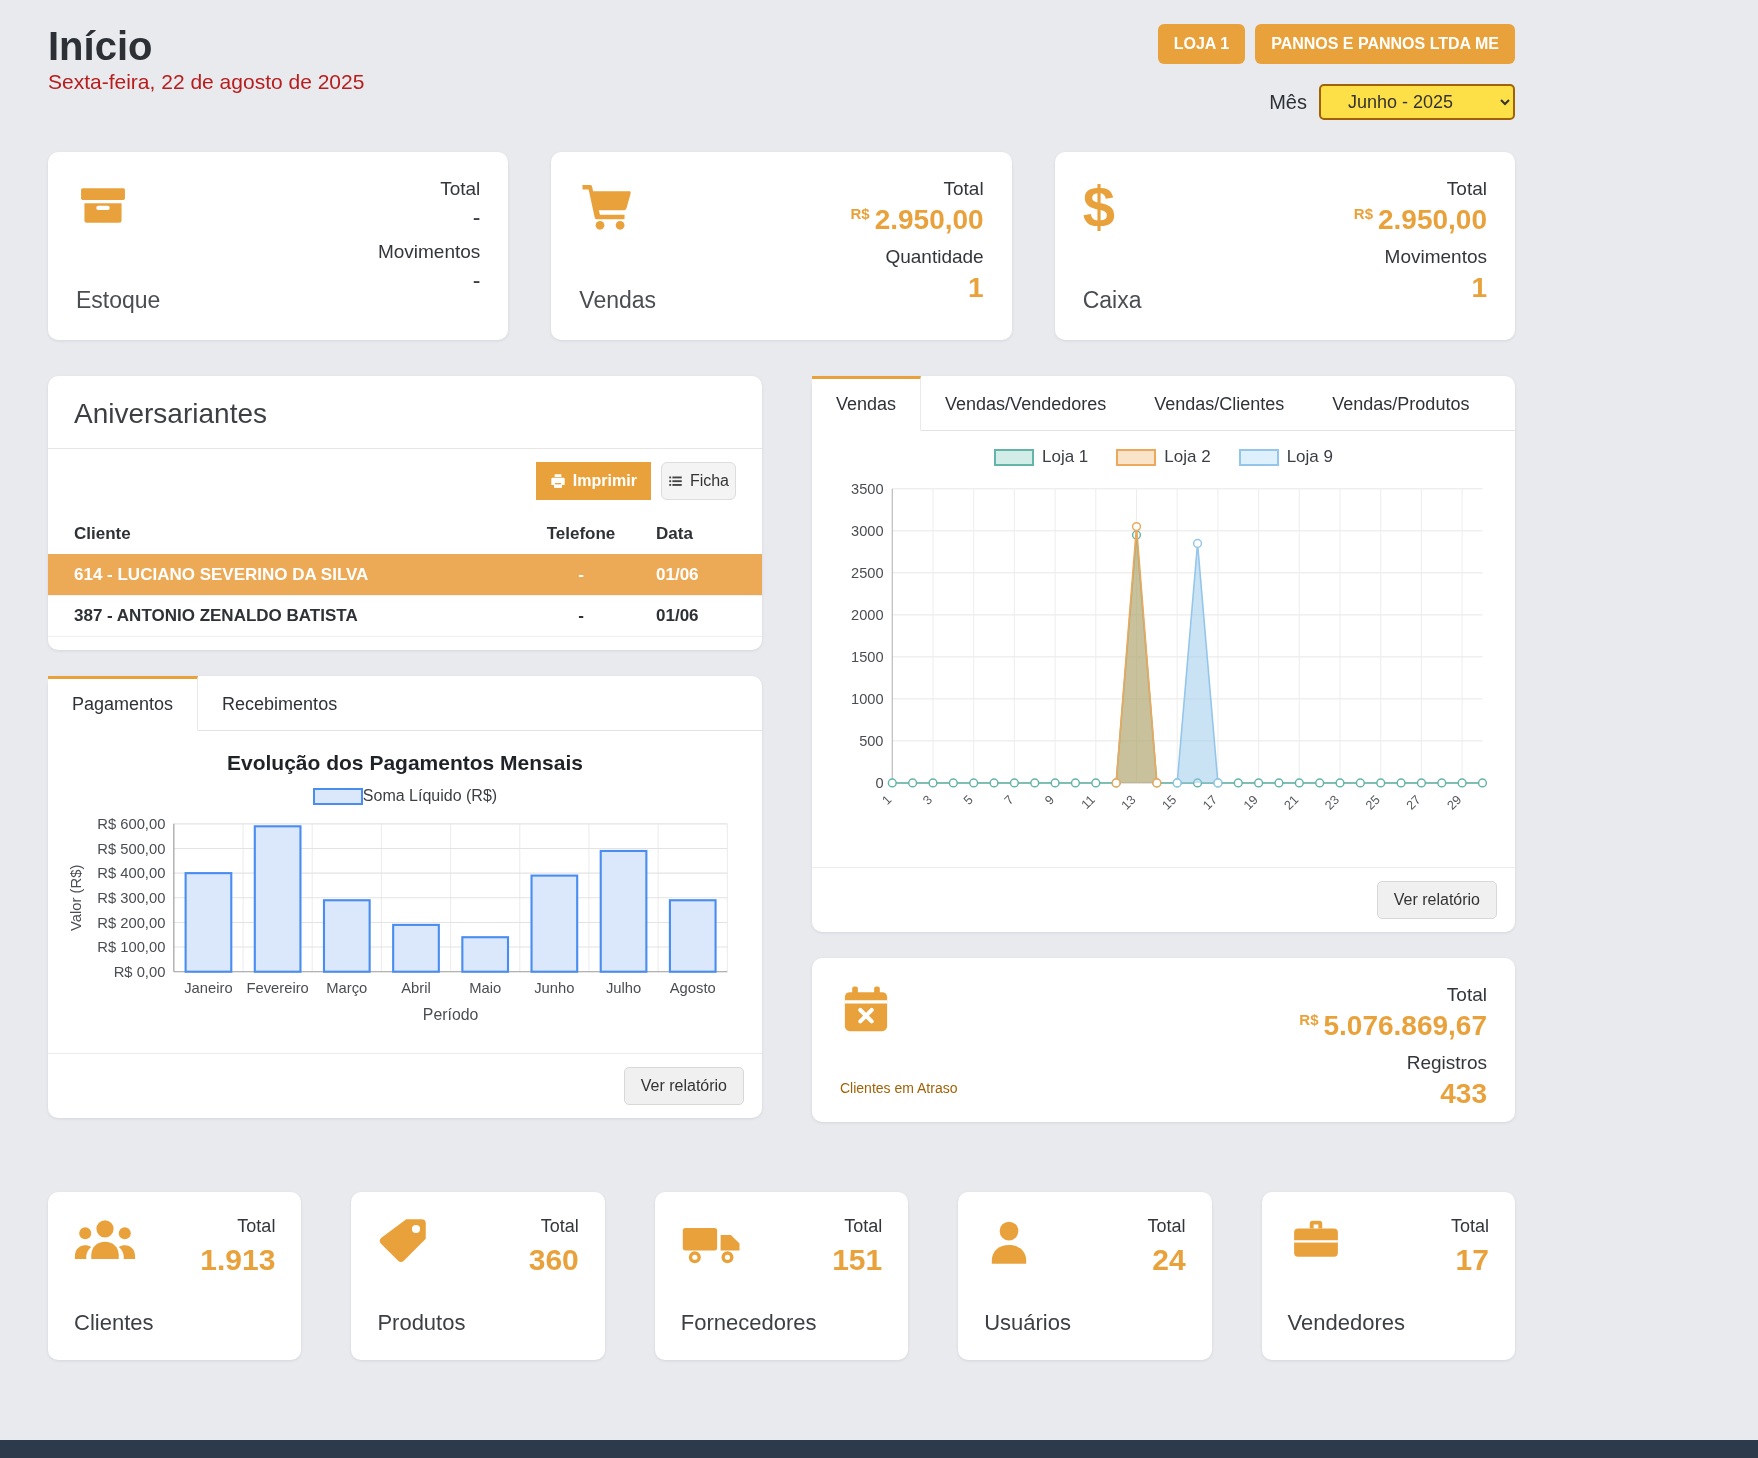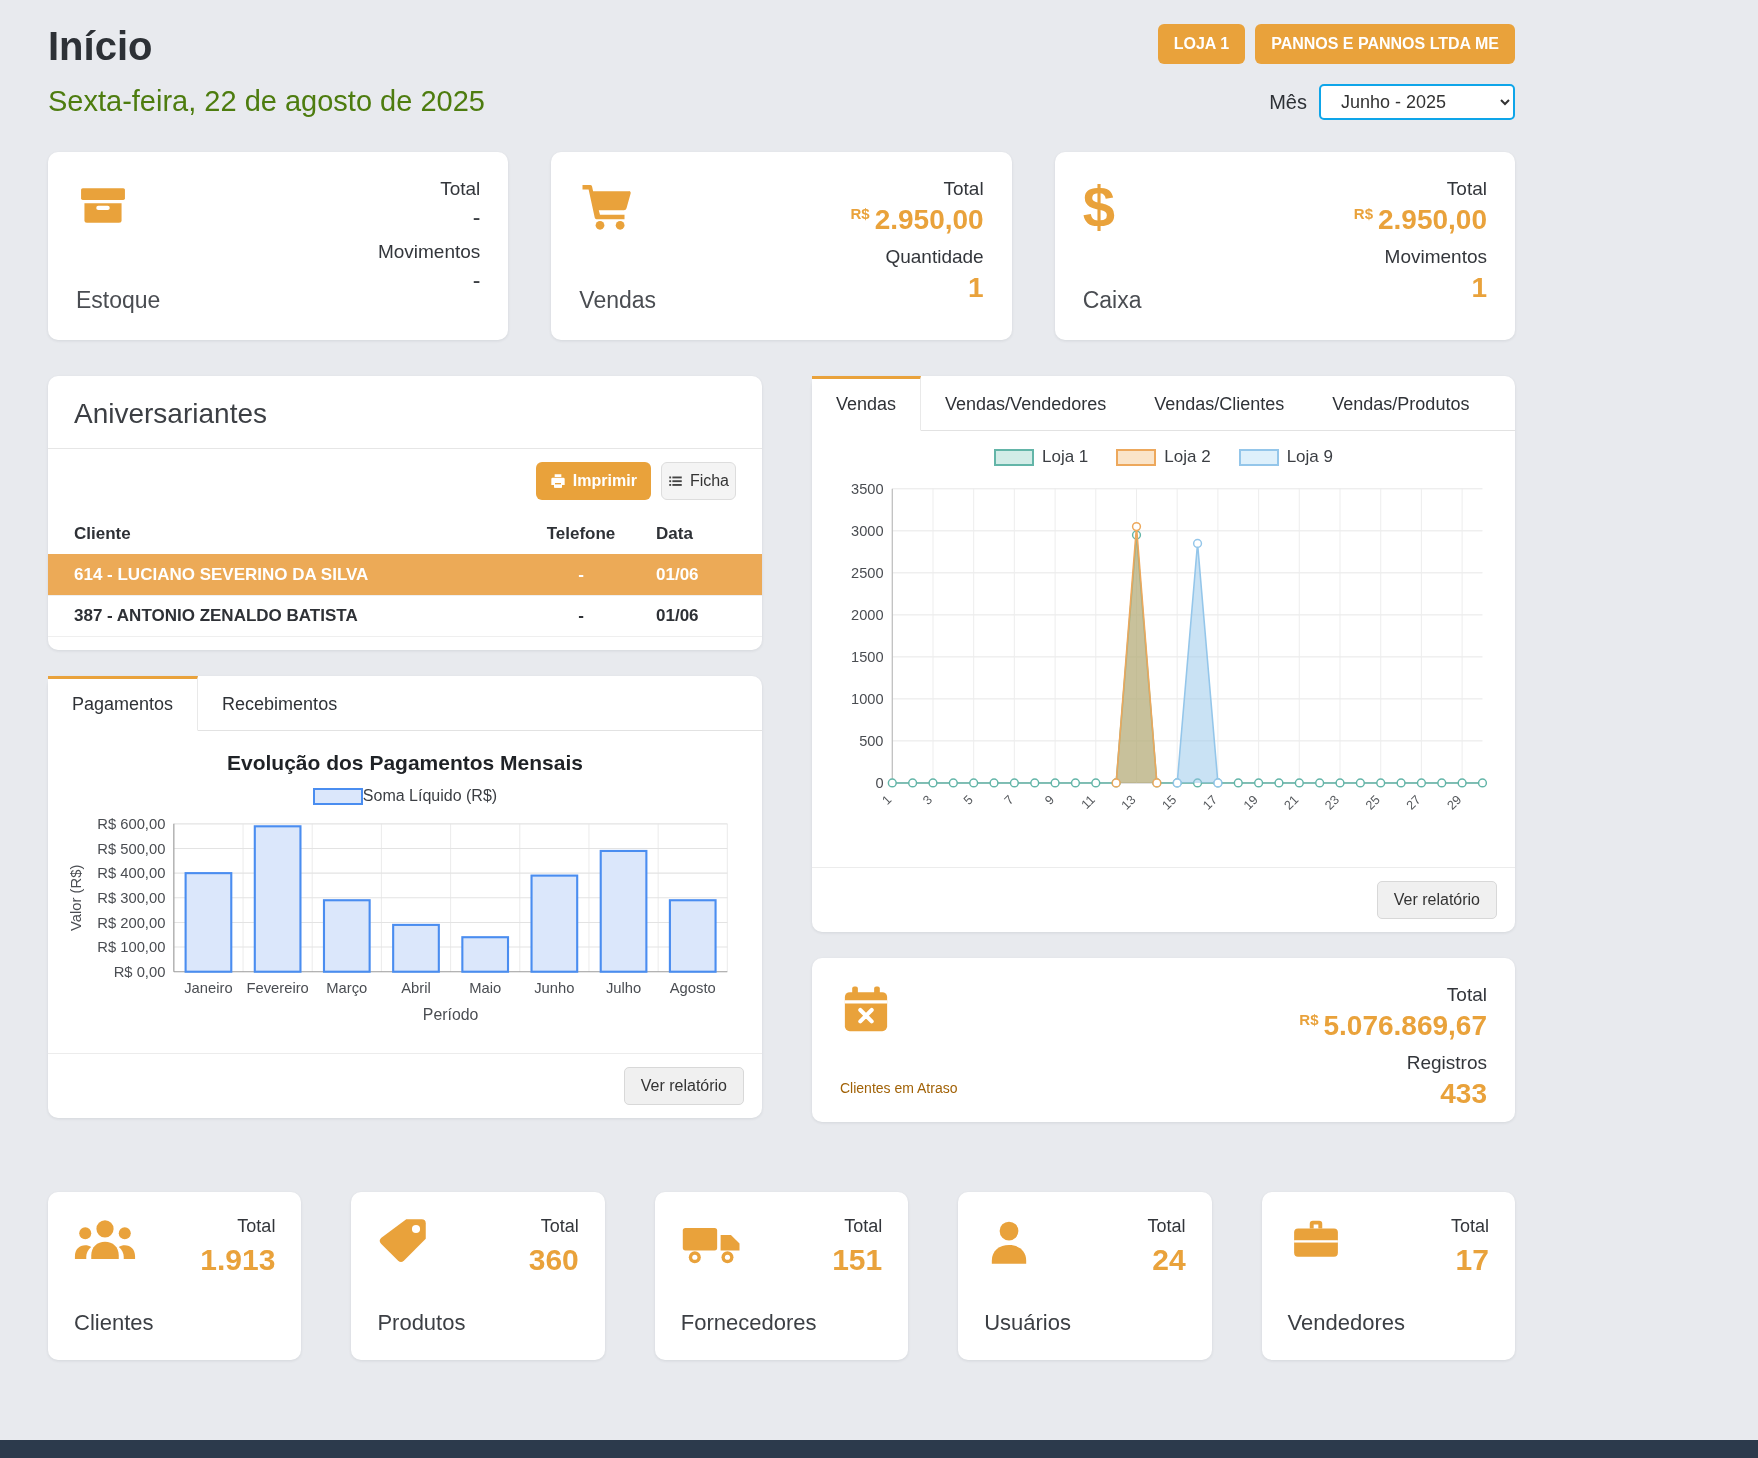--- a/index.html
+++ b/index.html
@@ -3,26 +3,26 @@
 <meta charset="utf-8">
 <style>
   *{box-sizing:border-box;margin:0;padding:0}
   html,body{width:1758px;height:1458px}
   body{position:relative;background:#e8eaee;font-family:"Liberation Sans",sans-serif;color:#33363b;overflow:hidden}
   .container{width:1467px;margin-left:48px;padding-top:24px}
 
   
   .header{display:flex;justify-content:space-between;align-items:flex-start}
   .page-title{font-size:40px;font-weight:700;color:#2d3136}
-  .page-date{font-size:29px;margin-top:16px;color:#4d7c0f}
+  .page-date{font-size:21px;margin-top:1px;color:#b91c1c}
   .header-right{display:flex;flex-direction:column;align-items:flex-end;gap:20px}
   .btn-row{display:flex;gap:10px}
   .btn-orange{background:#e9a23b;color:#fff;font-weight:700;font-size:16px;padding:11px 16px;border-radius:6px;border:none;cursor:pointer;font-family:inherit}
   .month-row{display:flex;align-items:center;gap:12px;font-size:20px;color:#2d3136}
-  .month-row select{font-size:18px;padding:5px 16px;border:2px solid #0ea5e9;border-radius:5px;background:#ffffff;color:#333;width:196px;font-family:inherit}
+  .month-row select{font-size:18px;padding:5px 23px;border:2px solid #a16207;border-radius:5px;background:#fde047;color:#333;width:196px;font-family:inherit}
 
   
   .card{background:#fff;border-radius:10px;box-shadow:0 1px 3px rgba(40,50,60,.10)}
 
   
   .stat-row{display:grid;grid-template-columns:repeat(3,1fr);gap:43px;margin-top:32px}
   .stat-card{padding:26px 28px;height:188px;display:flex;justify-content:space-between}
   .stat-left{display:flex;flex-direction:column;justify-content:space-between}
   .stat-label{font-size:23px;color:#4a4d52}
   .stat-right{text-align:right}
@@ -33,21 +33,21 @@
   .dollar-glyph{font-size:58px;font-weight:700;color:#e9a23b;line-height:1}
 
   
   .mid{display:grid;grid-template-columns:714px 703px;gap:50px;margin-top:36px;align-items:start}
 
   
   .bday{height:274px;overflow:hidden}
   .bday-title{font-size:28px;color:#3c3f44;padding:22px 26px 18px}
   .divider{height:1px;background:#e6e6e6}
   .bday-actions{display:flex;justify-content:flex-end;gap:10px;padding:13px 26px}
-  .btn-print{display:flex;align-items:center;gap:7px;background:#e9a23b;color:#fff;font-weight:600;font-size:16px;padding:9px 14px;border-radius:6px;border:none;cursor:pointer;font-family:inherit}
+  .btn-print{display:flex;align-items:center;gap:7px;background:#e9a23b;color:#fff;font-weight:600;font-size:16px;padding:9px 14px;border-radius:0;border:none;cursor:pointer;font-family:inherit}
   .btn-ficha{display:flex;align-items:center;gap:7px;background:#f4f4f4;color:#333;font-size:16px;padding:9px 6px;border-radius:6px;border:1px solid #ddd;cursor:pointer;font-family:inherit}
   .tbl-head,.tbl-row{display:flex;align-items:center;padding:0 26px;height:41px;font-size:17px}
   .tbl-head{font-weight:700;color:#2e3136}
   .col-cliente{flex:1;text-align:left}
   .col-tel{width:150px;text-align:center}
   .col-data{width:80px;}
   .tbl-row{font-weight:700;color:#2e3136;border-top:1px solid #efefef}
   .tbl-row.hl{background:#ecaa57;color:#fff;border-top:none}
 
   

